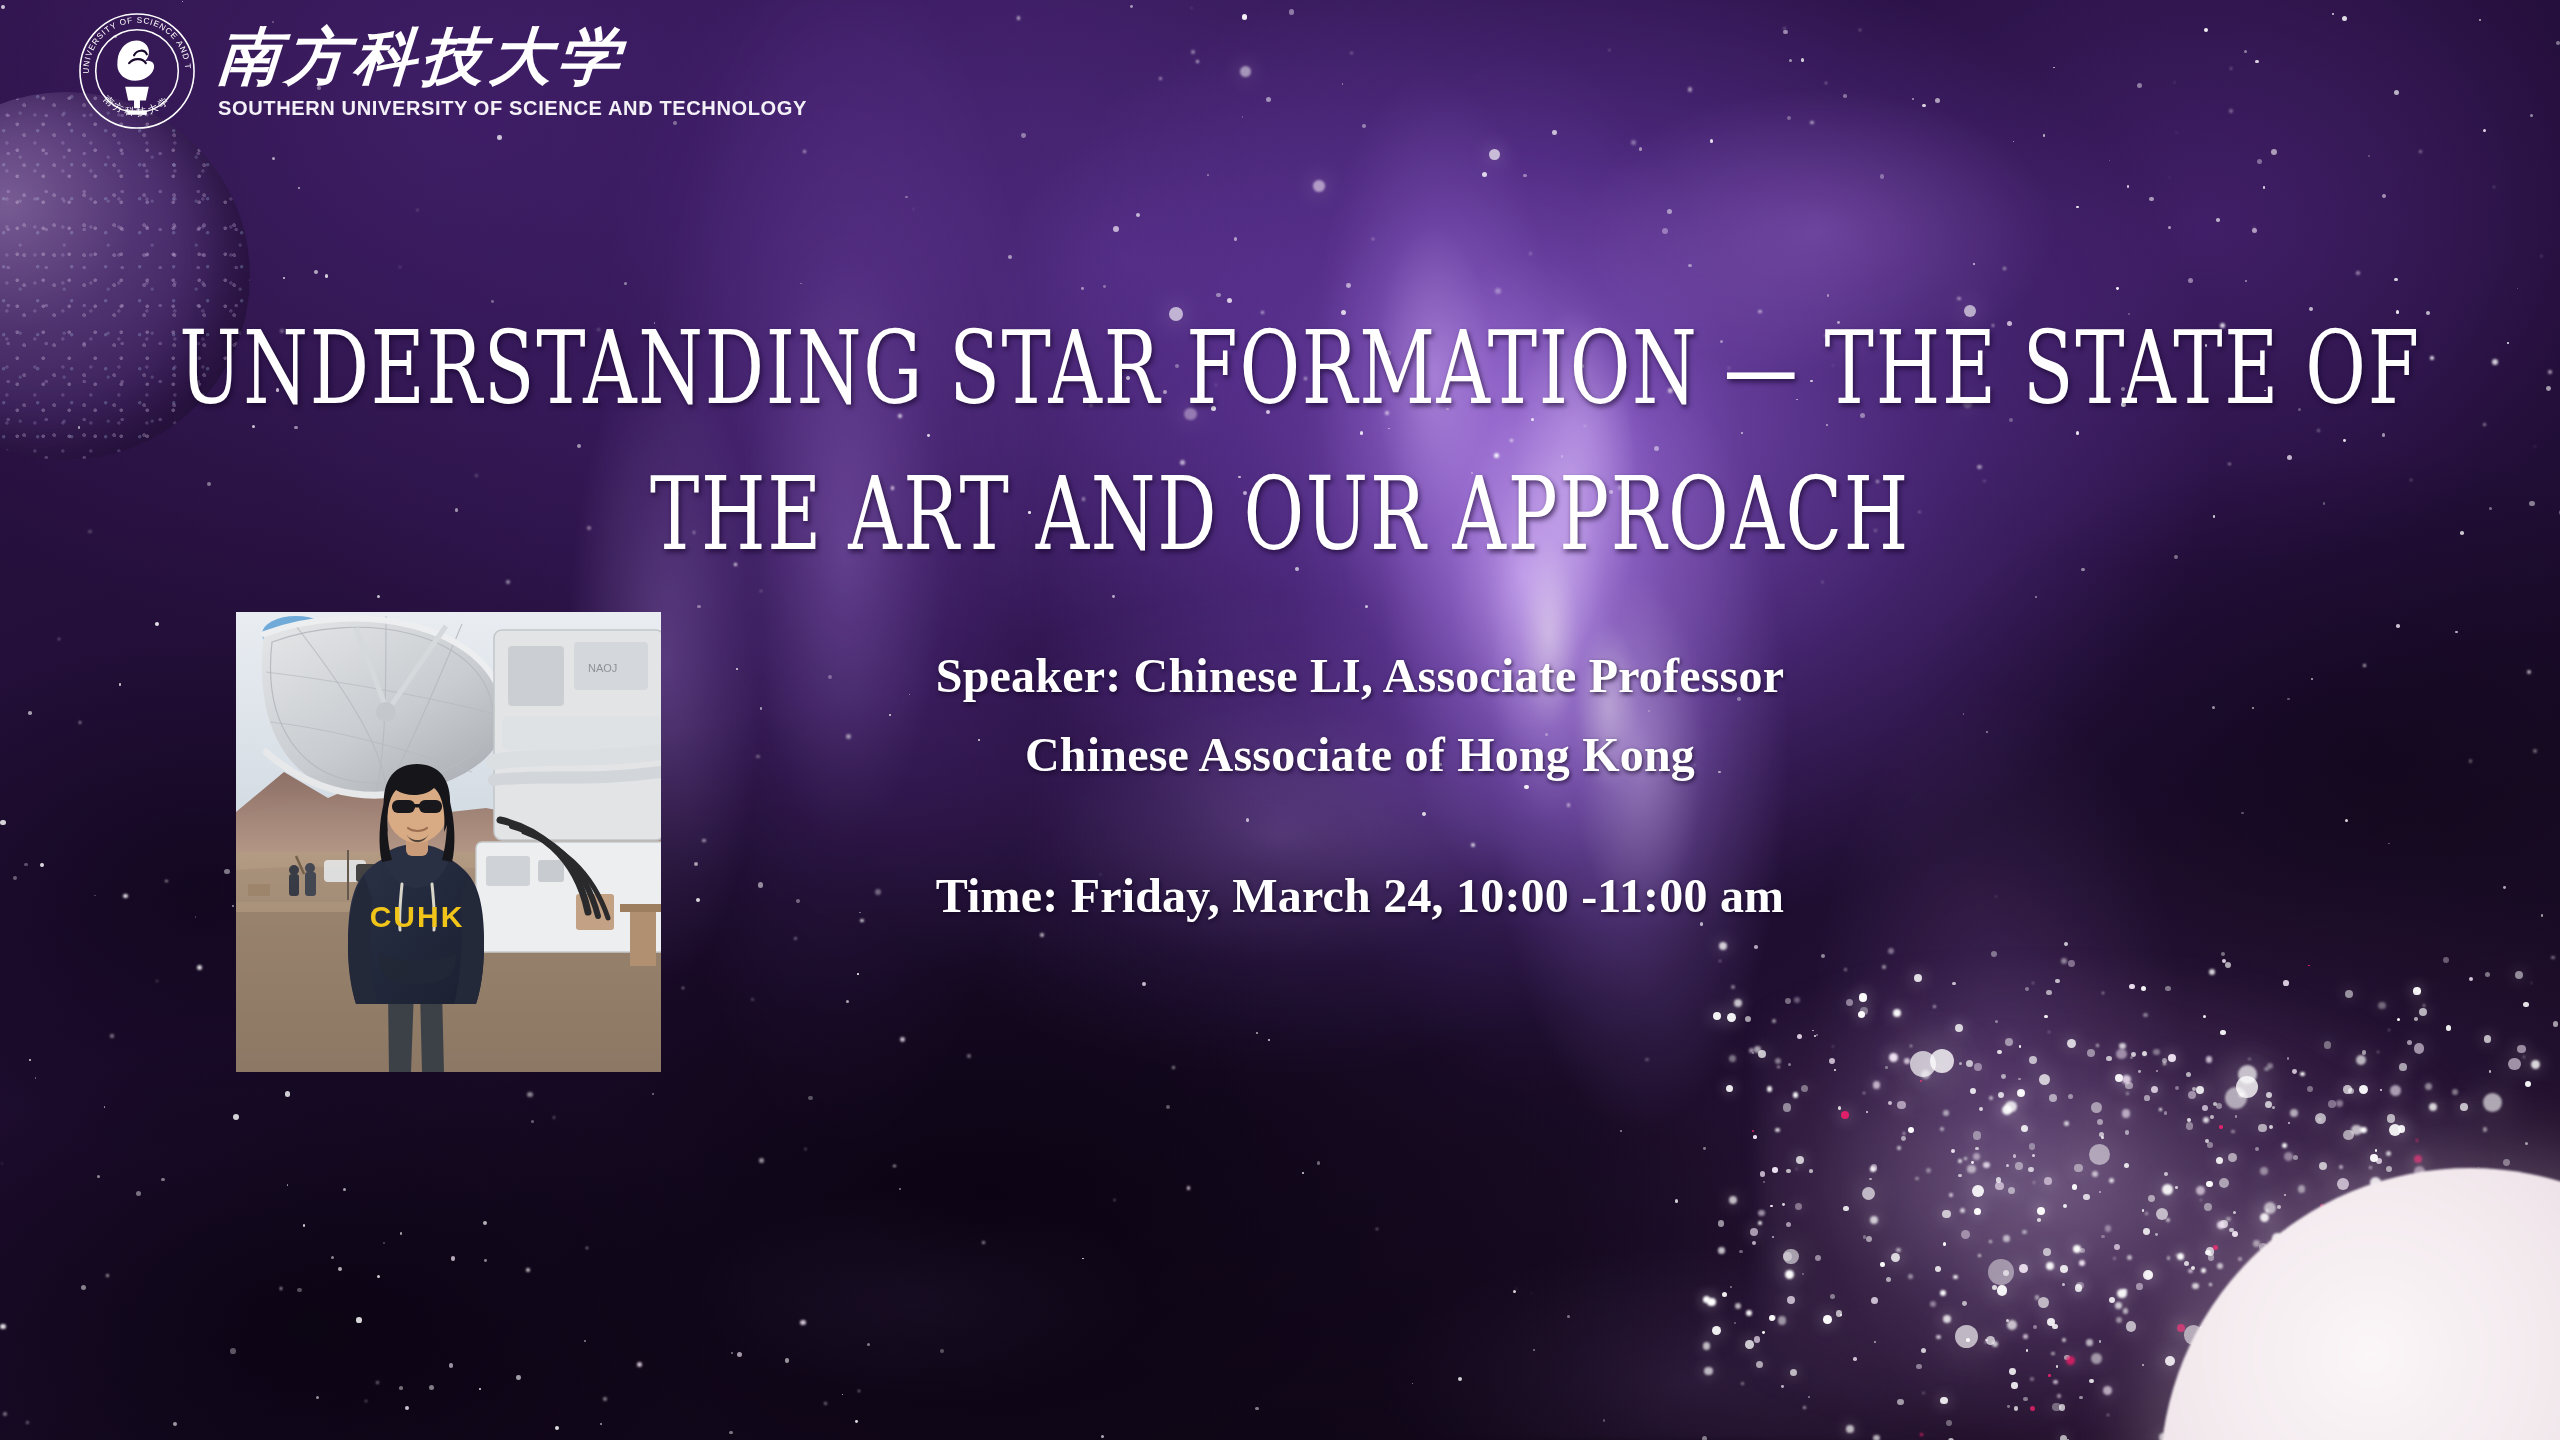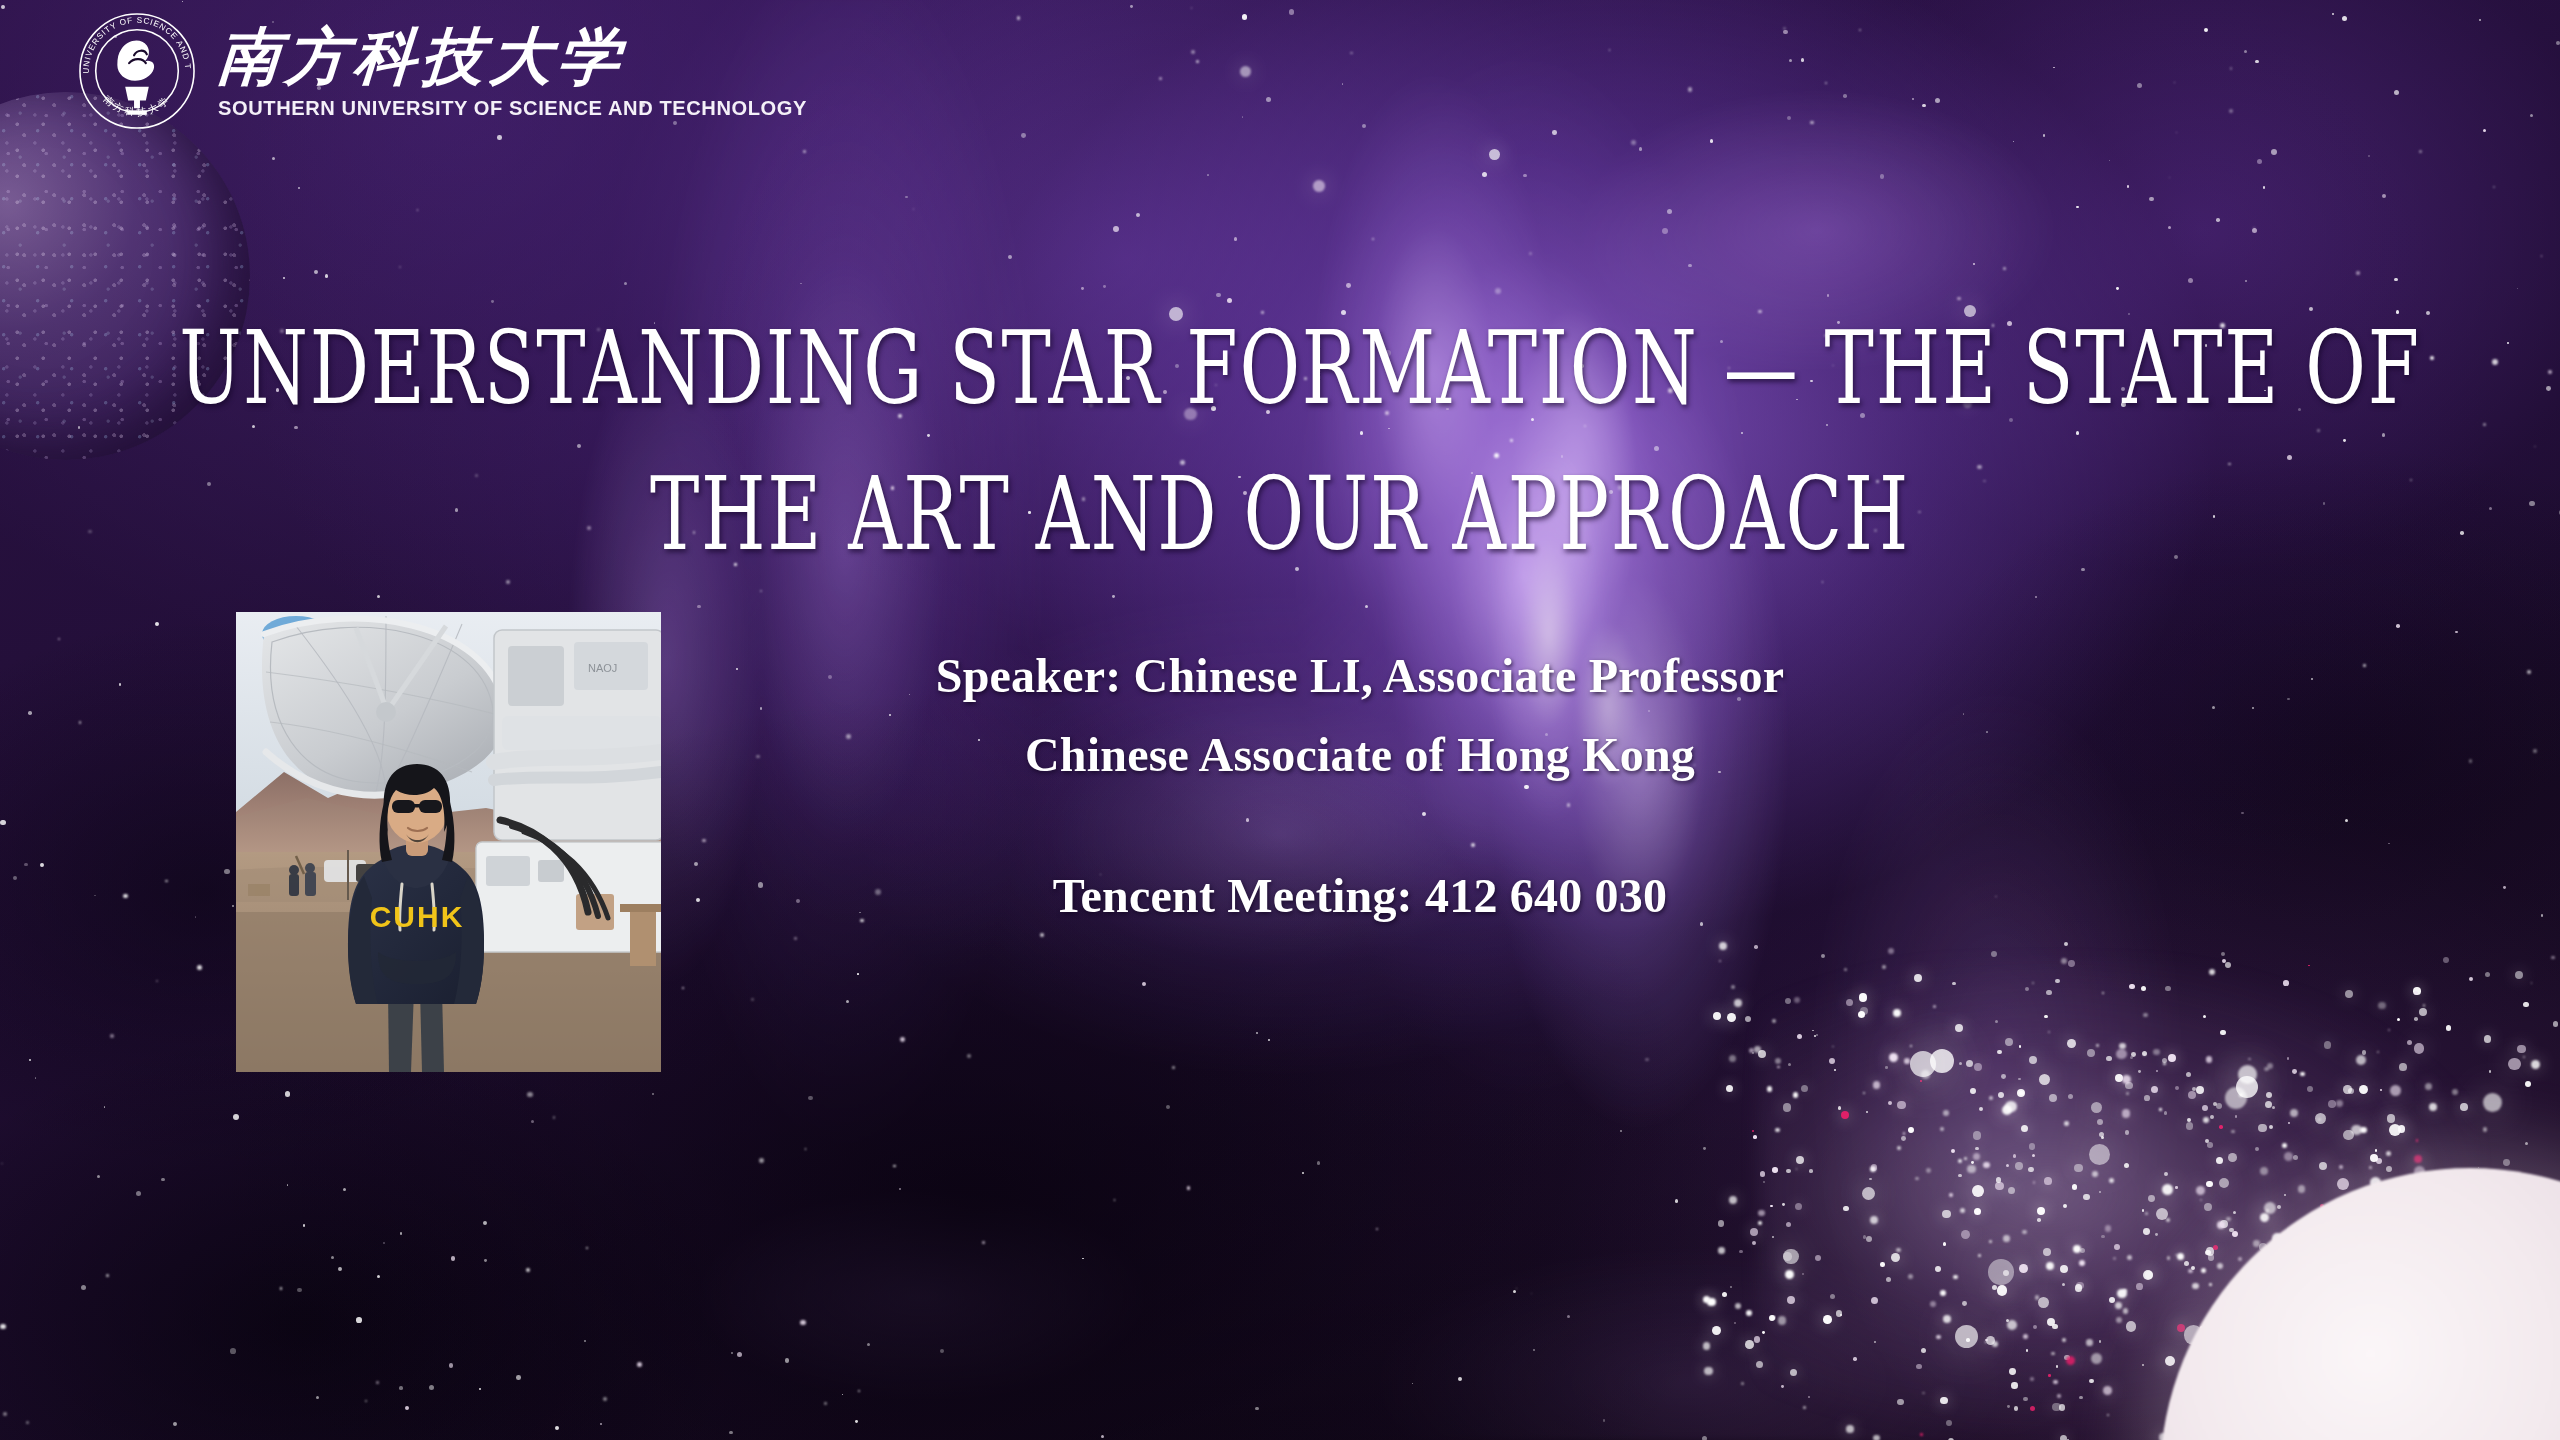--- a/index.html
+++ b/index.html
@@ -1447,16 +1447,16 @@
 
         <path d="M142 340 C156 352, 206 352, 220 340 C220 362, 212 372, 181 372 C150 372, 142 362, 142 340 Z" fill="#222836" opacity="0.85"></path>
       </g>
     </svg>
   </div>
 
   <div id="info">
     <span class="row">Speaker: Chinese LI, Associate Professor</span>
     <span class="row">Chinese Associate of Hong Kong</span>
     <span class="spacer"></span>
-    <span class="row">Tencent Meeting: 412 640 030</span>
+    <span class="row">Time: Friday, March 24, 10:00 -11:00 am</span>
   </div>
 
 </div>
 
 </body></html>

